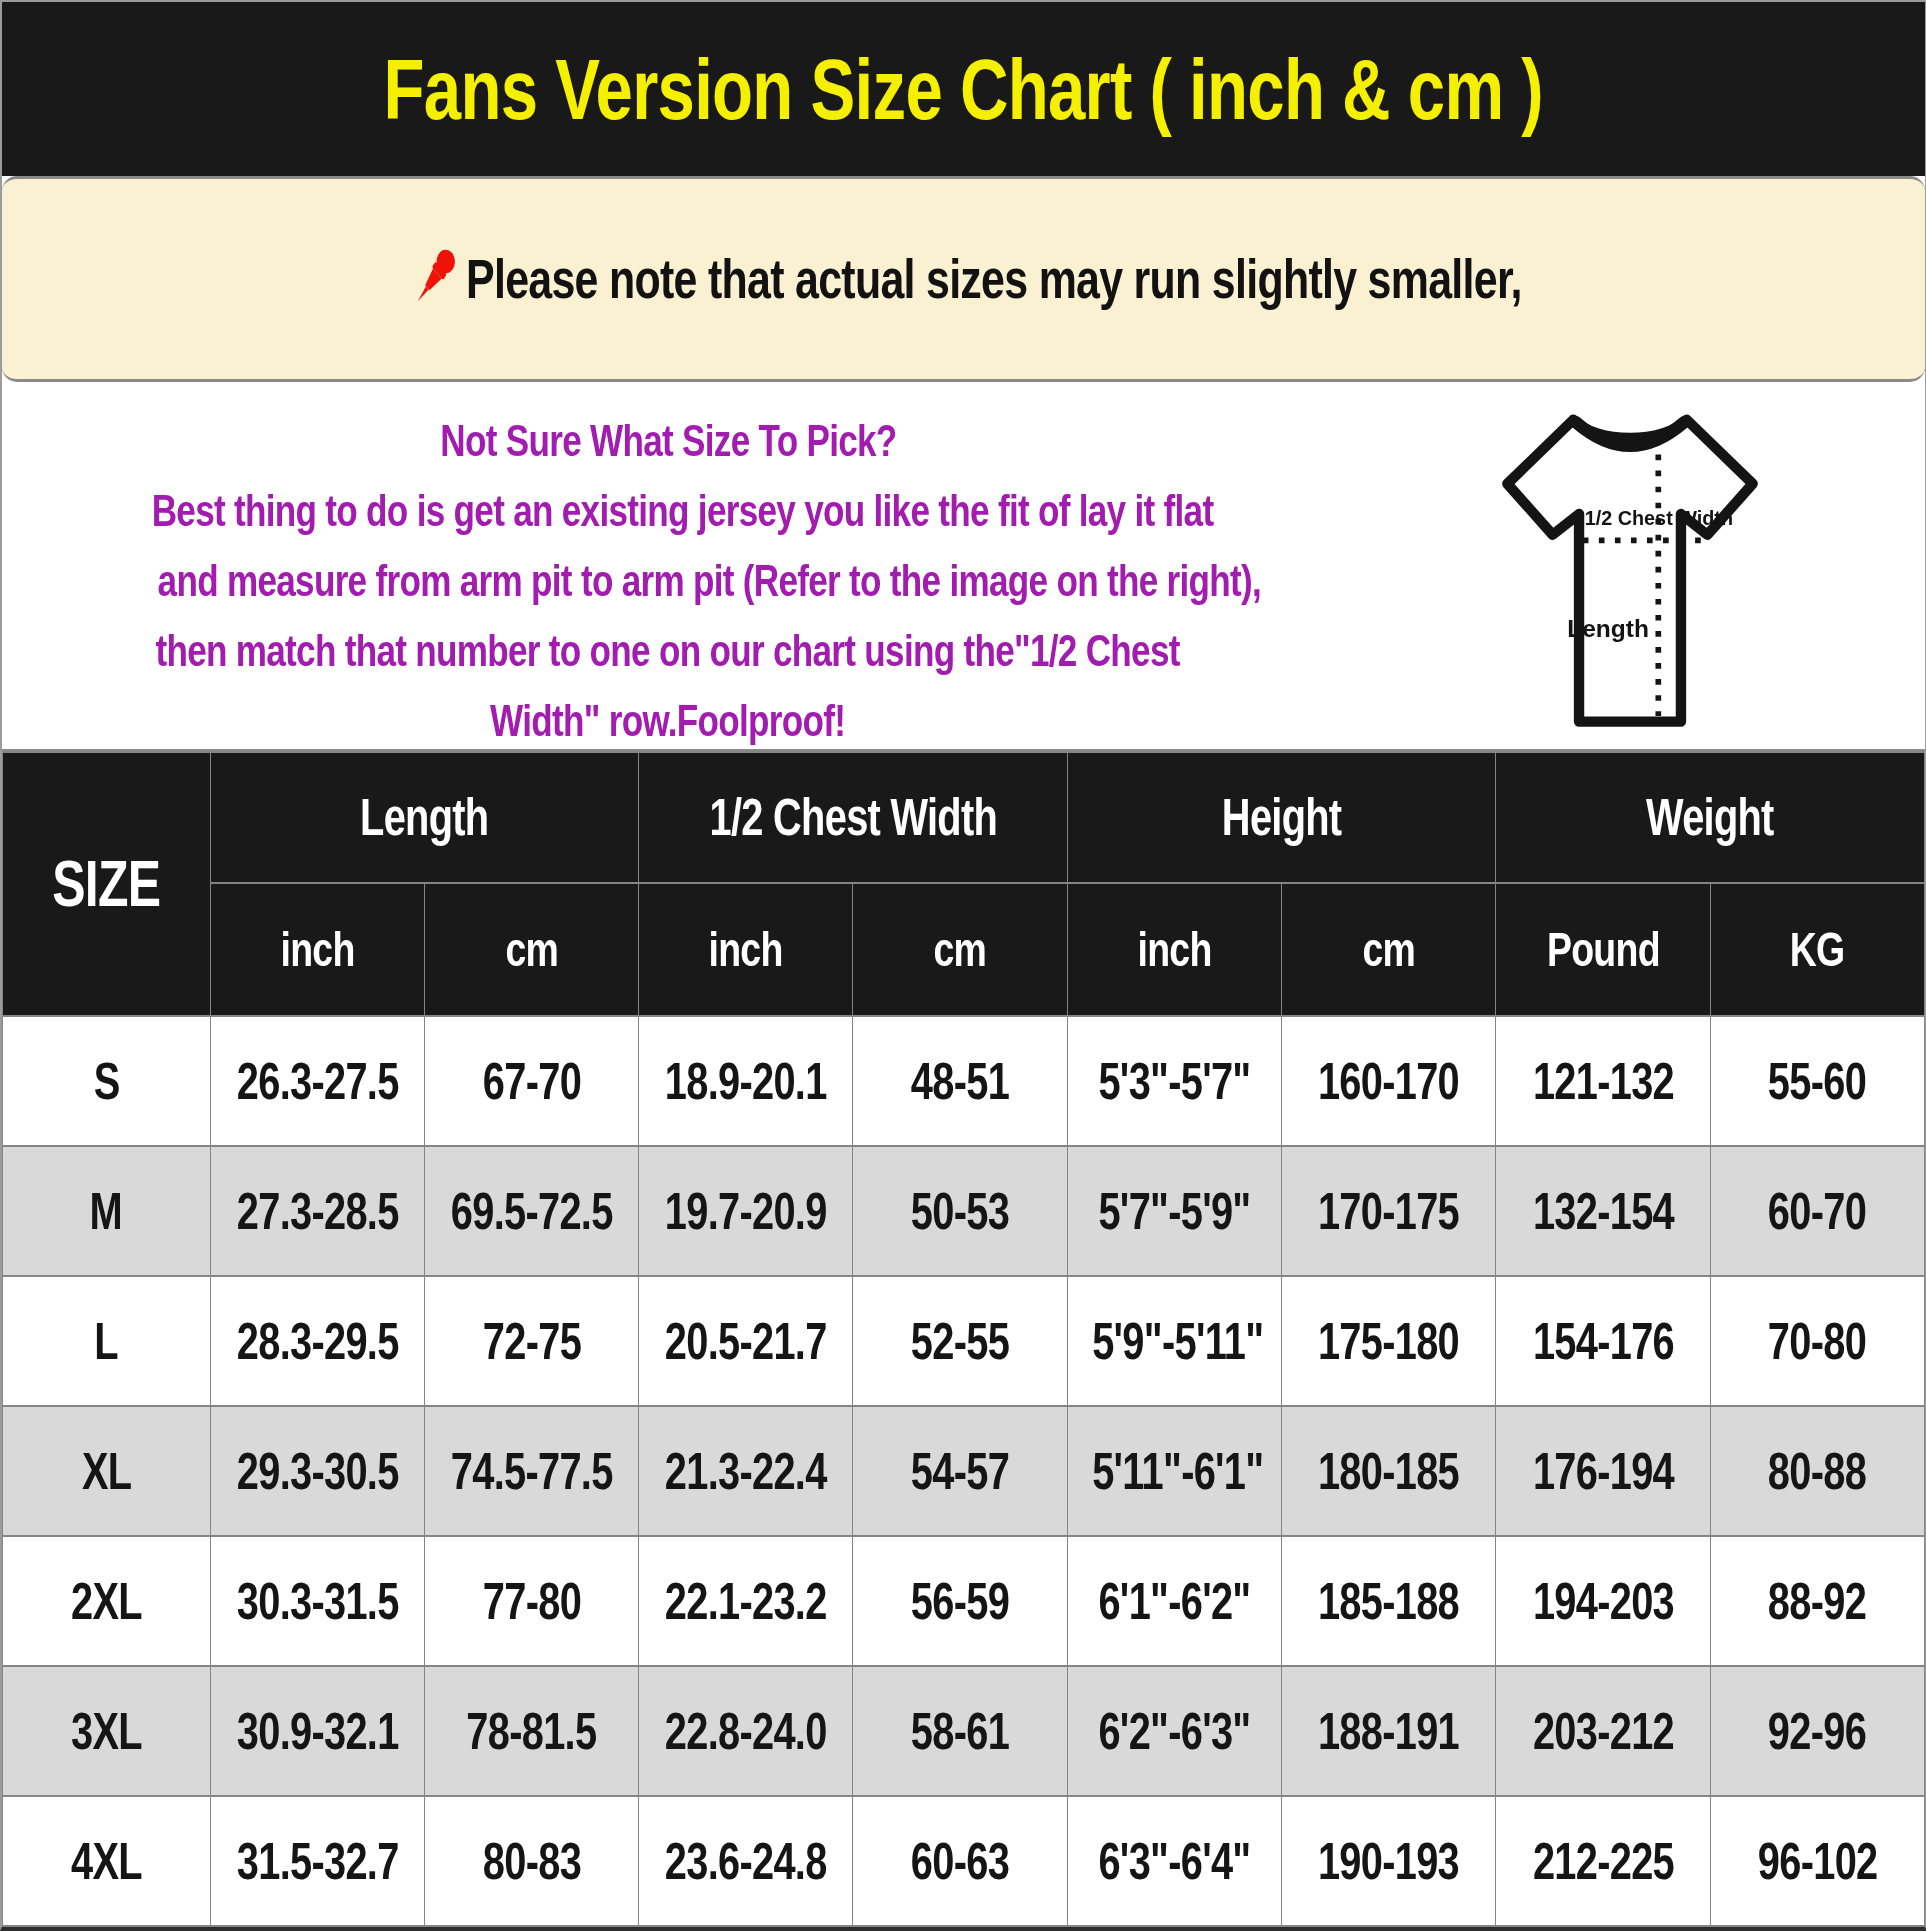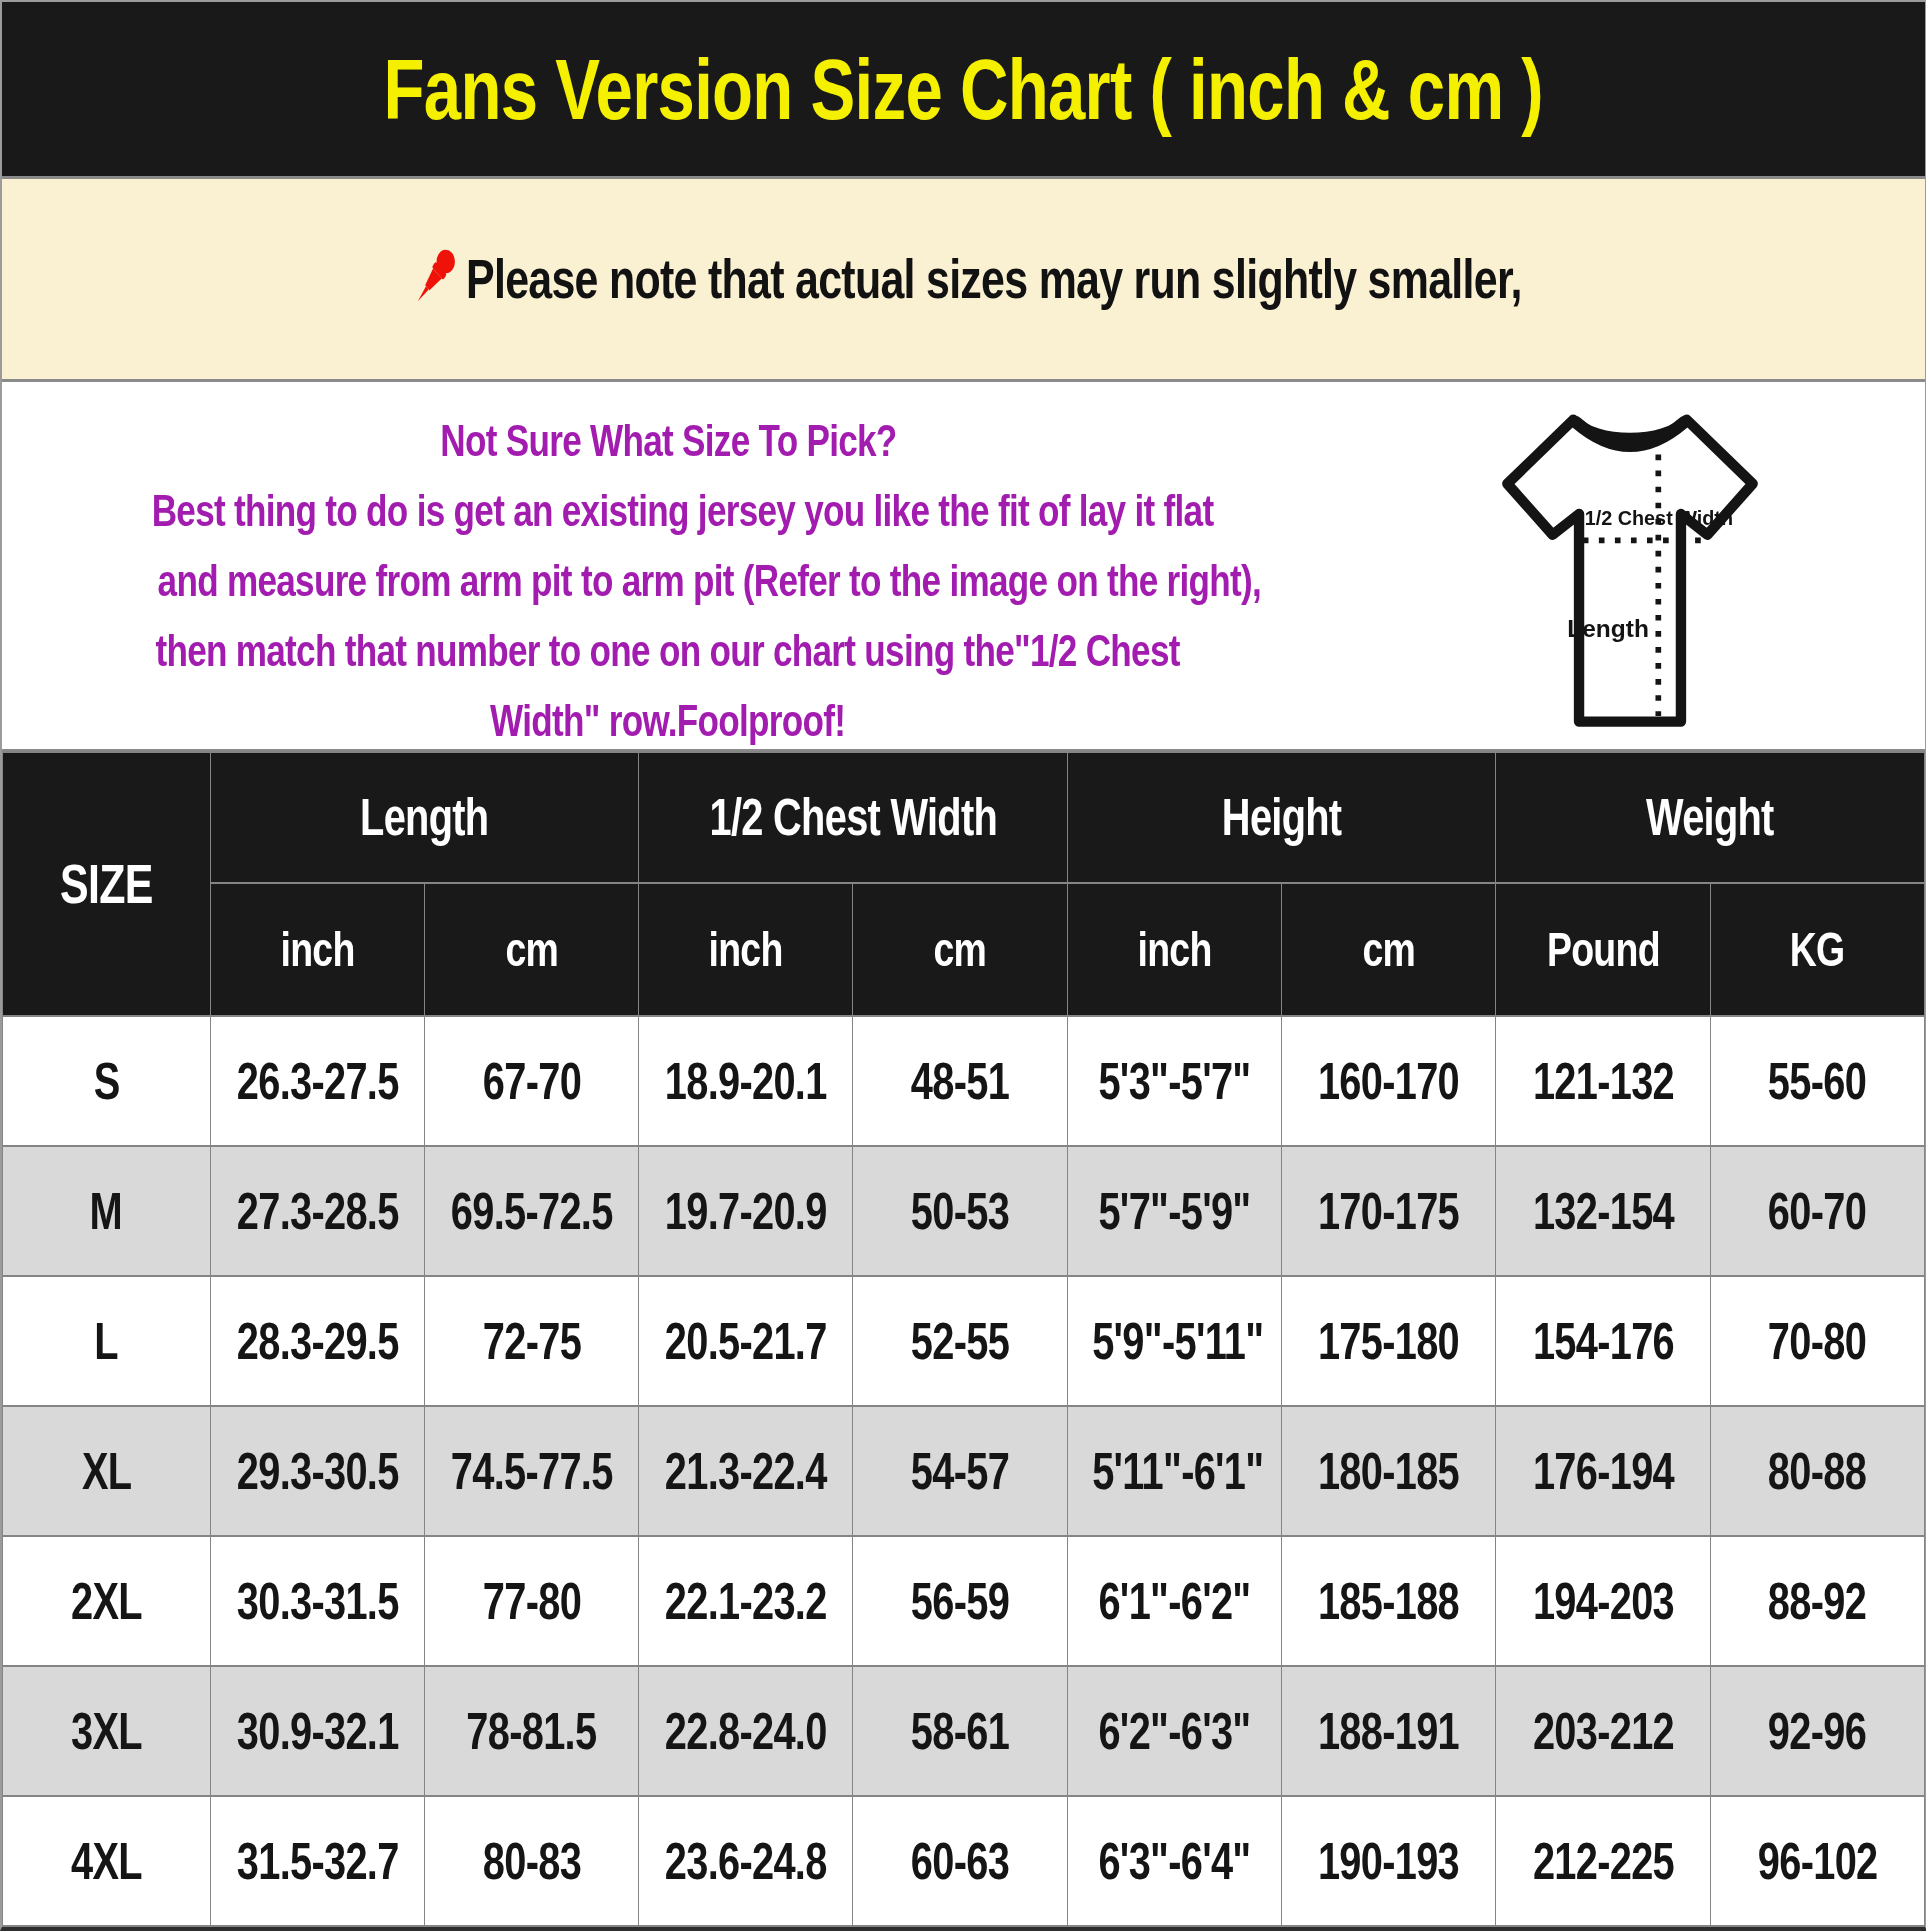--- a/index.html
+++ b/index.html
@@ -23,21 +23,21 @@
   .hdr {
     height:174px; background:#191919; flex:0 0 auto;
     display:flex; align-items:center; justify-content:center;
   }
   .hdr .title { color:#f5ef00; font-size:86px; }
   
   .notice {
     height:206px; flex:0 0 auto; background:#faf0d2;
     border-top:3.7px solid #8a8a8a; border-bottom:3.7px solid #8a8a8a;
     display:flex; flex-direction:column; align-items:center; justify-content:center;
-    font-size:55px; color:#121212;
+    font-size:55px; color:#121212;border-radius:15px;
   }
   .notice .nline { line-height:92px; text-align:center; }
   .notice .hl { color:#ff0000; }
   .pin-svg { width:77px; height:77px; vertical-align:-18.4px; margin-right:1.8px; }
   .arrows { letter-spacing:5.5px; margin-left:5.5px; }
   
   .guide {
     height:367px; flex:0 0 auto; background:#ffffff;
     display:flex; flex-direction:row;
   }
@@ -57,21 +57,21 @@
   .size-chart th, .size-chart td {
     border:1.8px solid #858585; border-top-width:2.8px; border-bottom-width:2.8px;
     text-align:center; vertical-align:middle; padding:0;
   }
   .size-chart thead th {
     background:#191919; color:#ffffff; font-size:51px;
   }
   .size-chart thead tr.grp { height:131px; }
   .size-chart thead tr.sub { height:133px;margin-left:42px; }
   .size-chart thead tr.sub th { font-size:48px; }
-  .size-chart th.size-head { font-size:55px; }
+  .size-chart th.size-head { font-size:64px; }
   .size-chart tbody tr { height:130px; font-size:51px; }
   .size-chart tbody tr.alt { background:#d9d9d9; }
   .size-chart tbody th { font-weight:bold; }
   col.c-size { width:10.8%; }
 </style>
 </head>
 <body>
 
 <div class="page">
 

